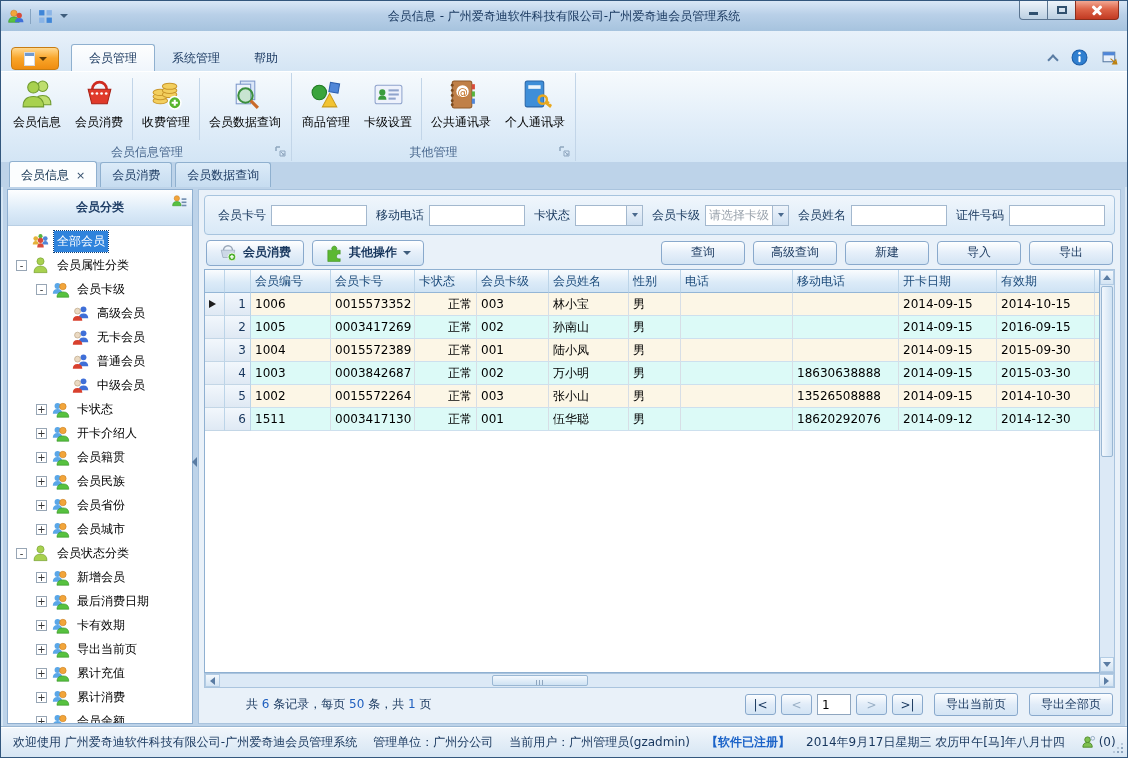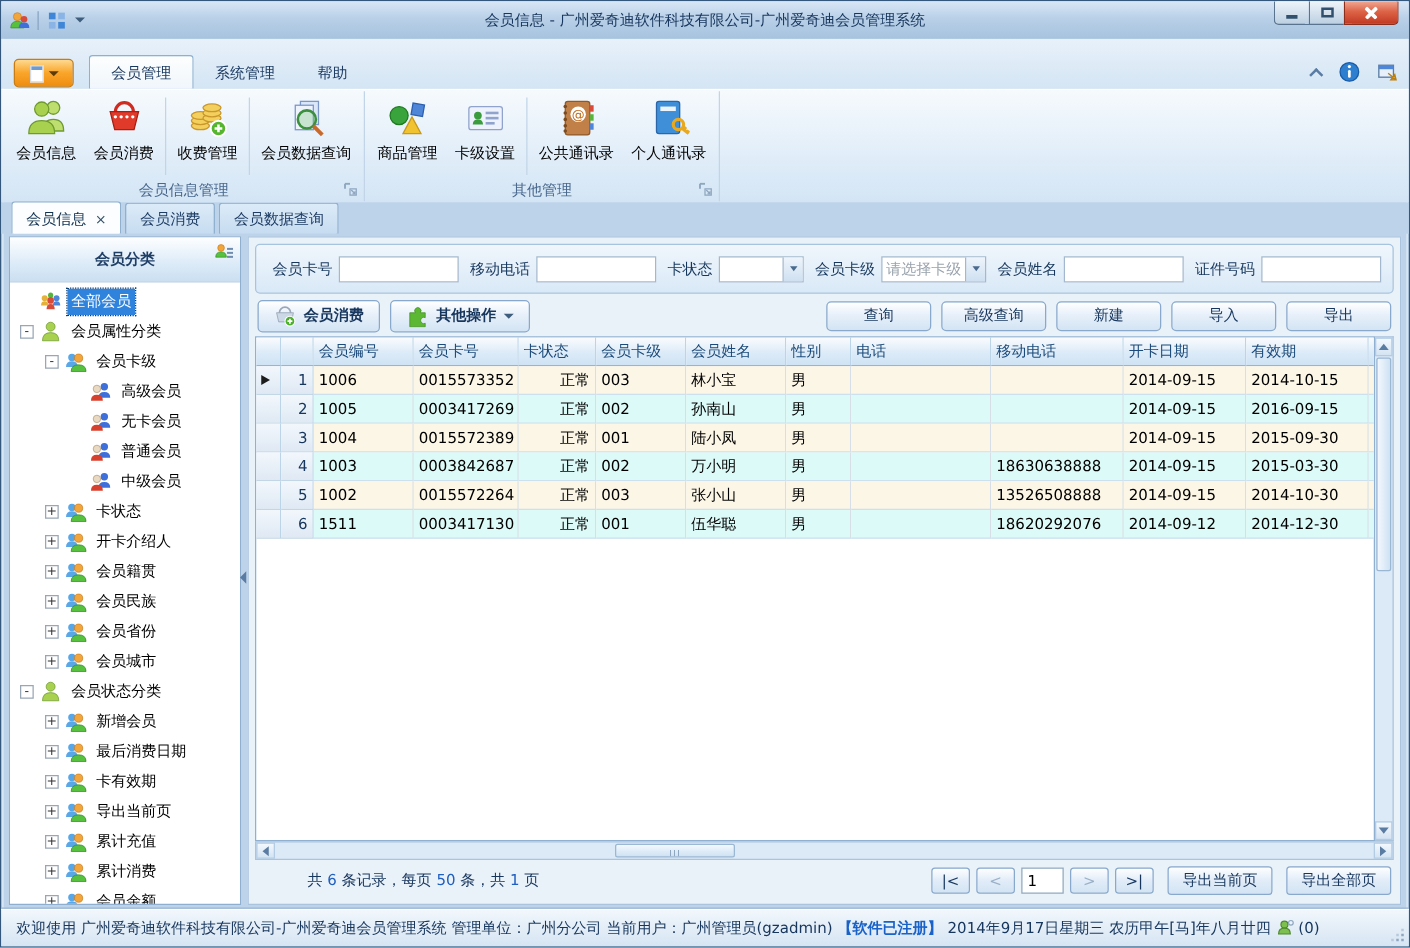--- a/index.html
+++ b/index.html
@@ -125,21 +125,21 @@
 .summary{margin-left:40px;color:#17365d;}
 .summary .num{color:#1f5fbf;}
 .pager{margin-left:auto;display:flex;align-items:center;gap:5px;}
 .pbtn{width:31px;height:21px;border:1px solid #89a9cc;border-radius:3px;font:inherit;color:#17365d;
   background:linear-gradient(#fdfeff,#e1ecf8 50%,#d3e4f4);}
 .pbtn.dis{color:#9ab0c6;}
 .pinput{width:34px;height:21px;border:1px solid #8fa6bf;font:inherit;padding:0 4px;}
 .ebtn{height:23px;padding:0 11px;margin-left:6px;border:1px solid #89a9cc;border-radius:3px;font:inherit;color:#17365d;
   background:linear-gradient(#fdfeff,#e1ecf8 50%,#d3e4f4);}
 
-.statusbar{height:31px;min-height:31px;position:relative;display:flex;align-items:center;gap:4px;padding:0 12px;
+.statusbar{height:31px;min-height:31px;position:relative;display:flex;align-items:center;gap:16px;padding:0 12px;
   background:linear-gradient(#f2f7fc,#d6e5f3);border-top:1px solid #9ab7d3;box-shadow:inset 0 1px 0 #fff;color:#17365d;white-space:nowrap;overflow:hidden;}
 .reg{color:#1a62c8;font-weight:bold;}
 .online{display:flex;align-items:center;gap:3px;}
 .online svg{width:15px;height:15px;display:block;}
 .grip{position:absolute;right:4px;bottom:4px;width:10px;height:10px;}
 .grip::before{content:"";position:absolute;right:0;bottom:0;width:2px;height:2px;background:#8fa6bf;
   box-shadow:-4px 0 #8fa6bf,-8px 0 #b9c9da,0 -4px #8fa6bf,0 -8px #b9c9da,-4px -4px #b9c9da;}
 </style>
 </head>
 <body>

